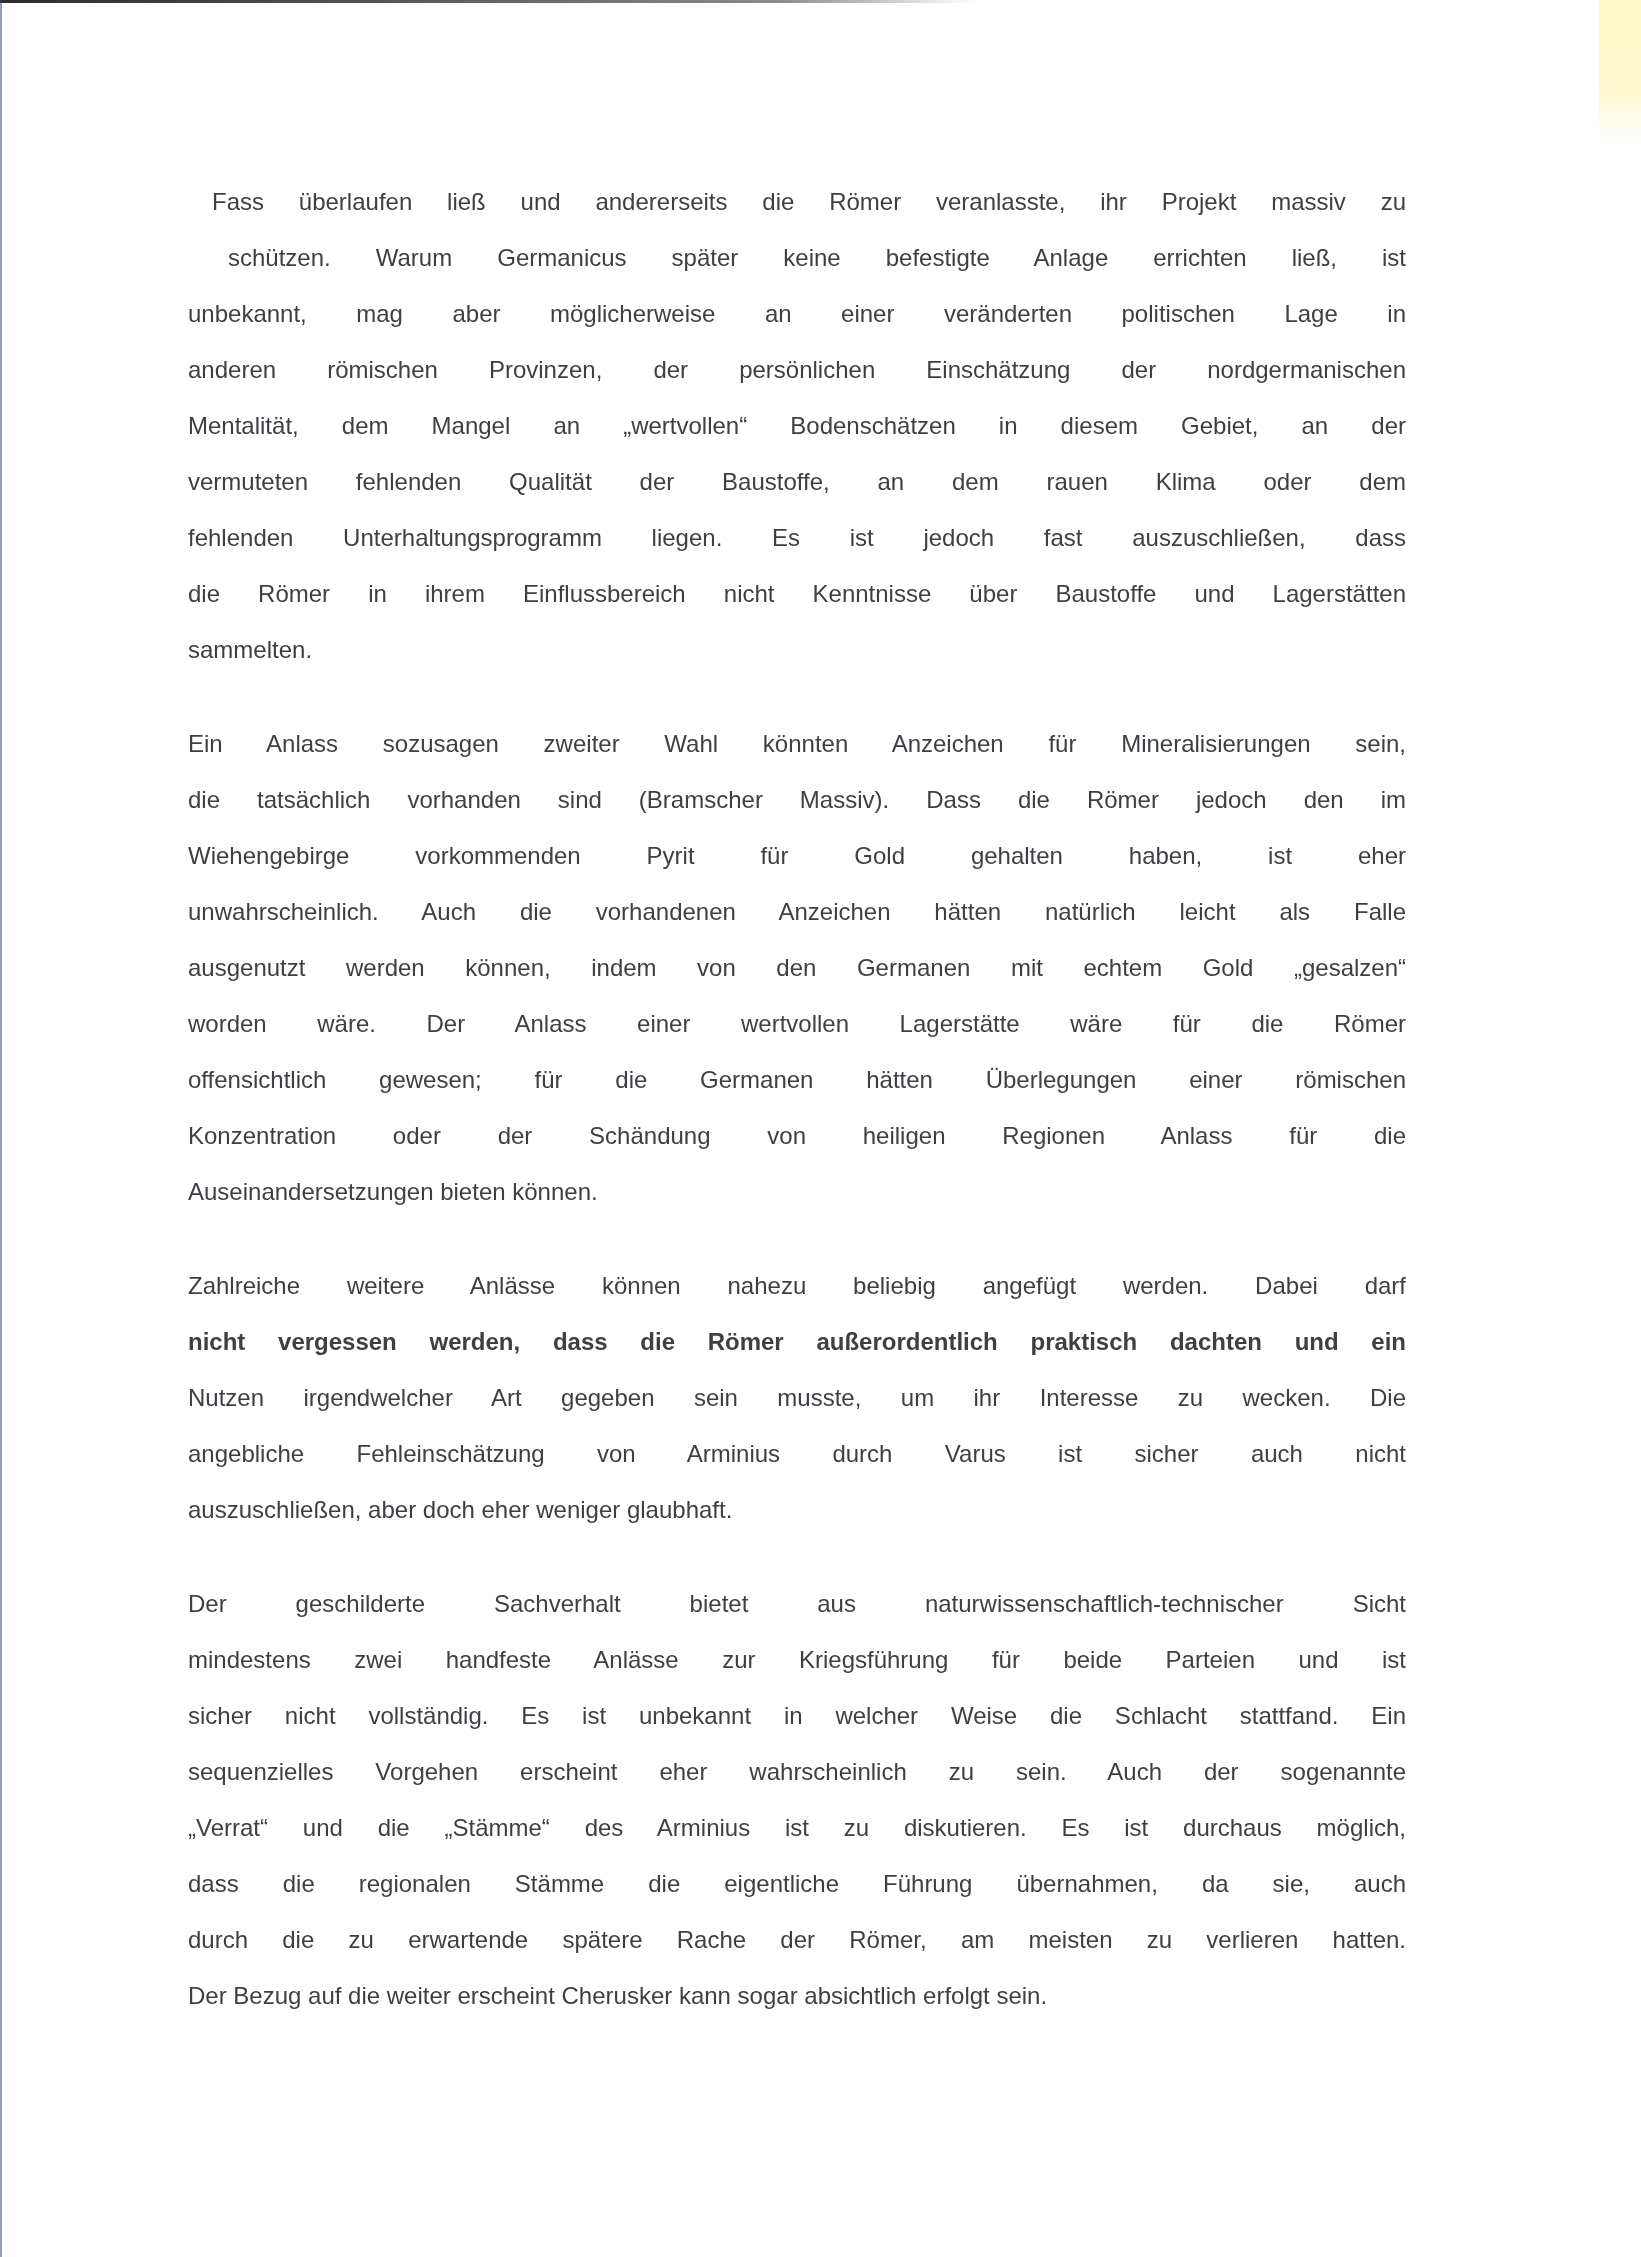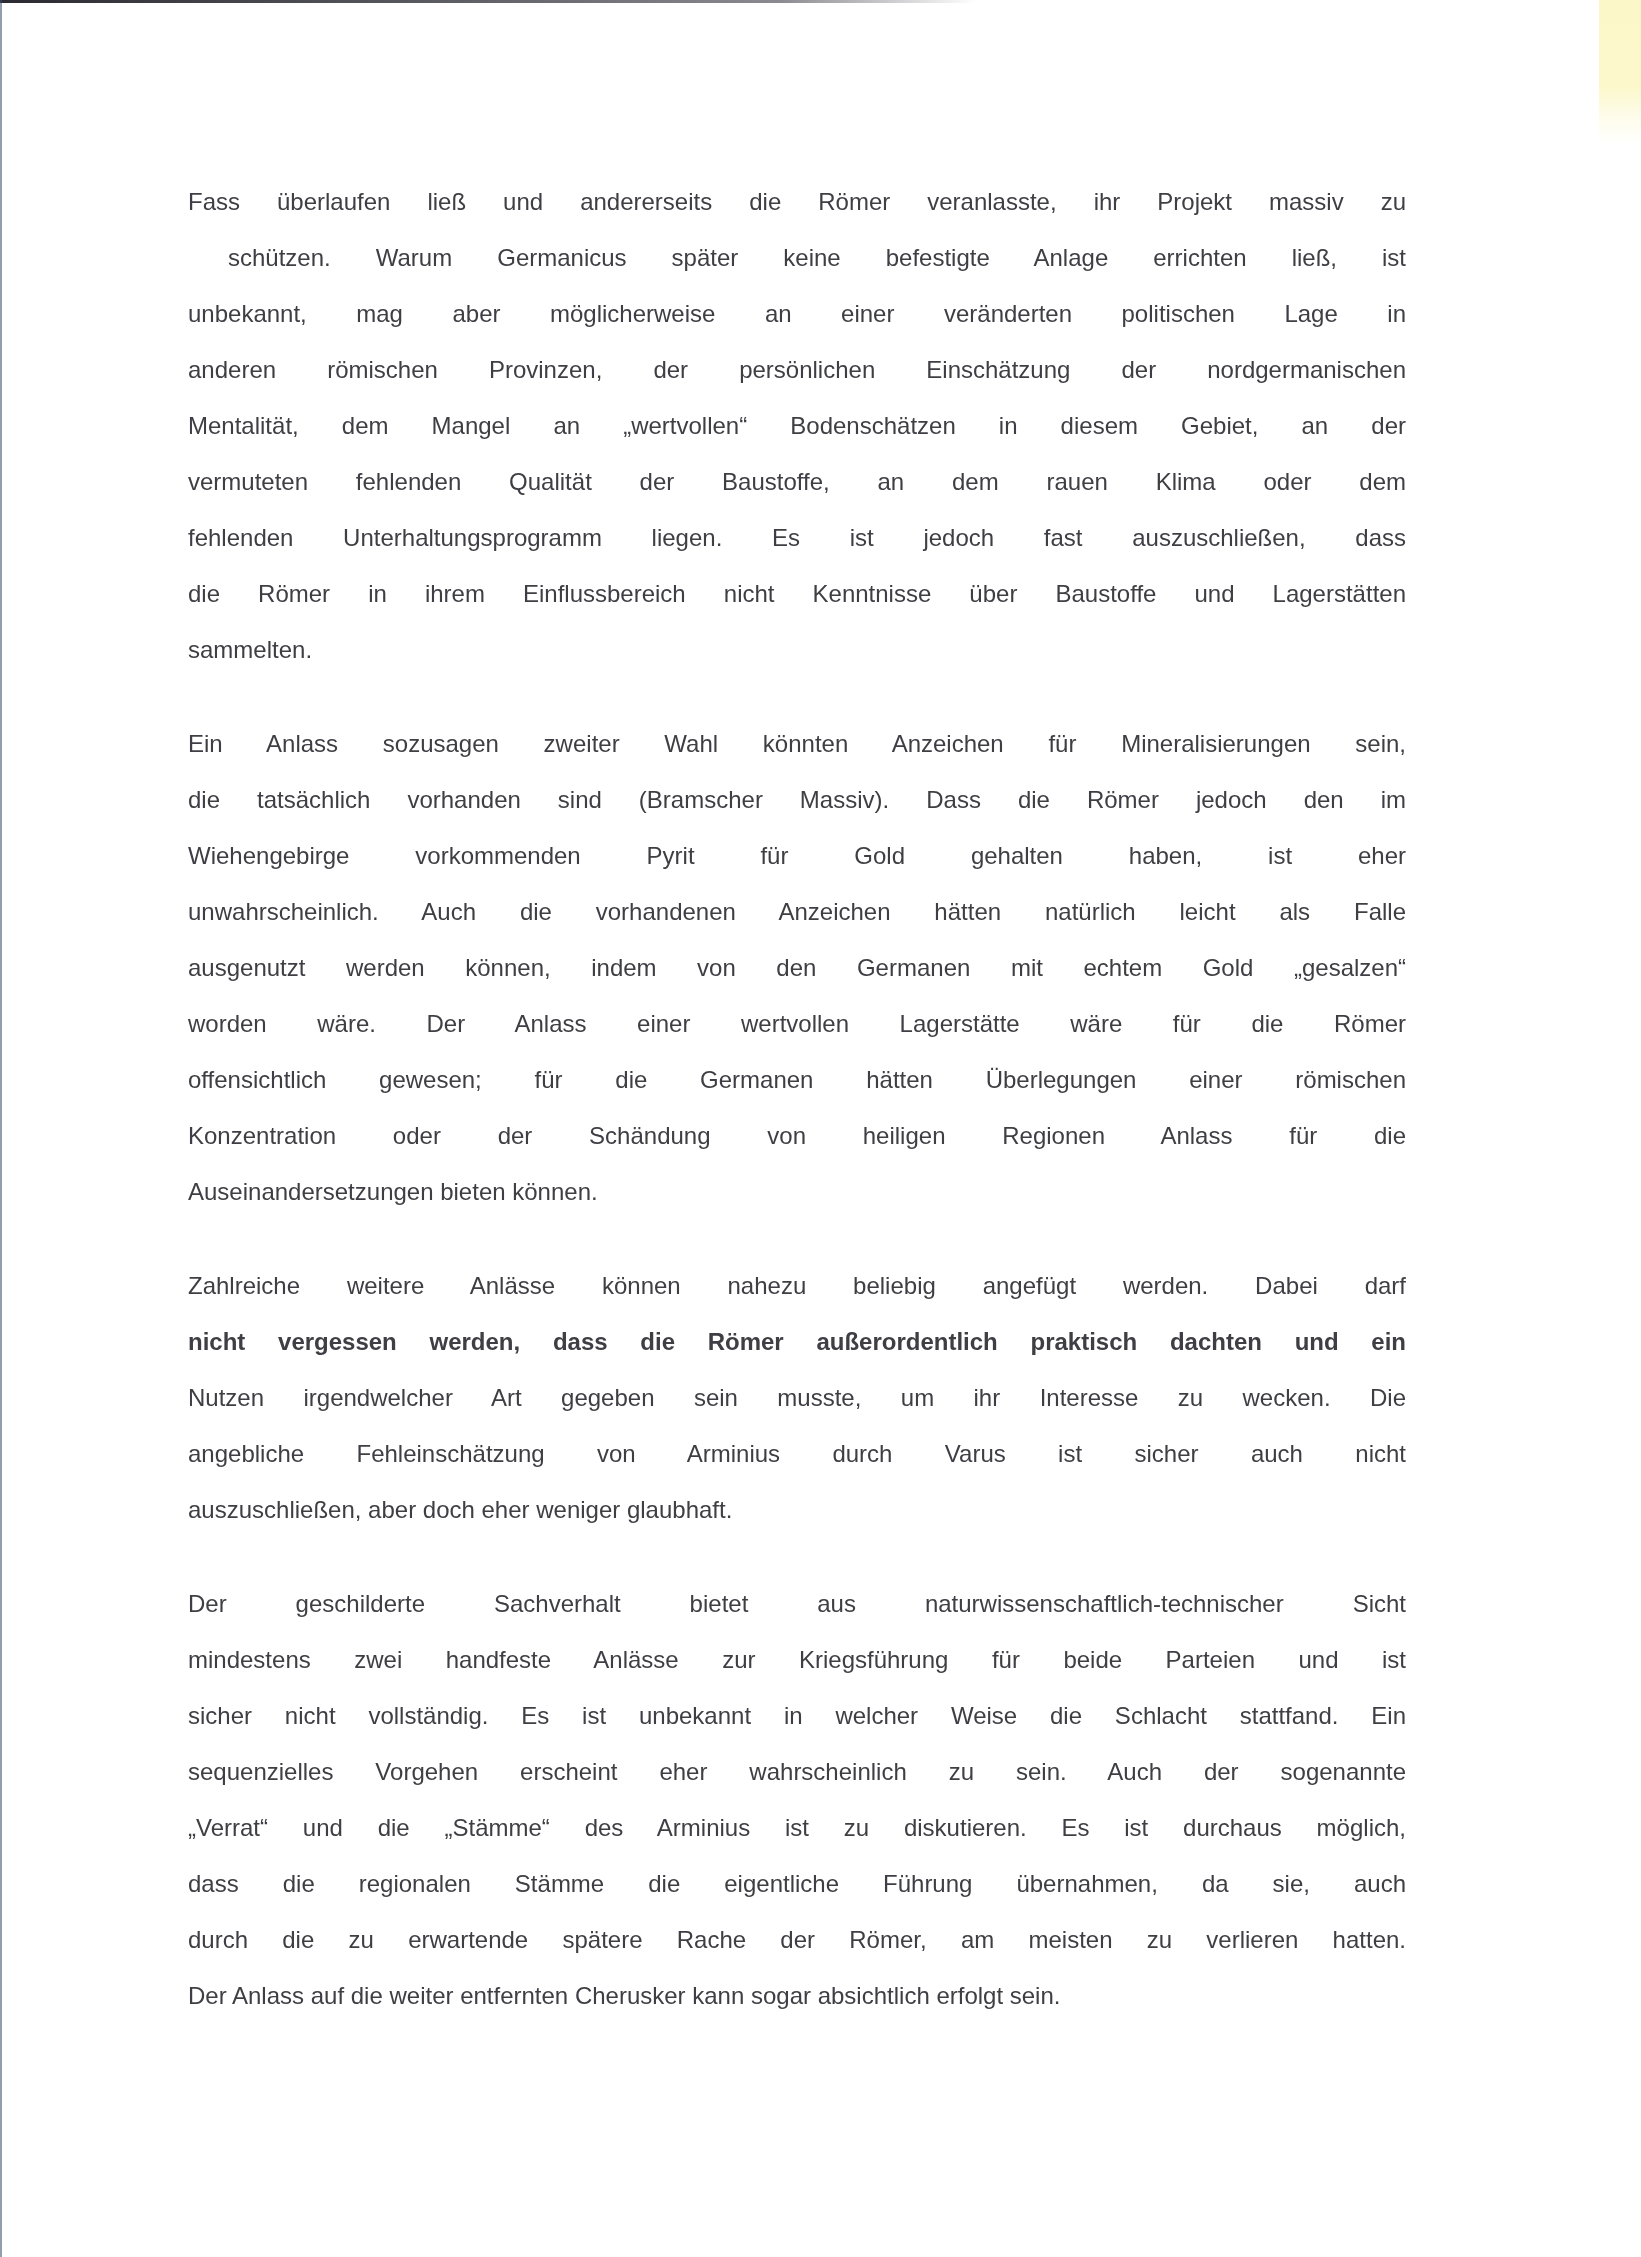--- a/index.html
+++ b/index.html
@@ -66,21 +66,21 @@
 </head>
 <body>
 
 <div class="scan-top-edge"></div>
 <div class="scan-left-edge"></div>
 <div class="highlight-strip"></div>
 
 <div class="page-text">
 
   <div class="paragraph">
-    <span class="line" style="white-space: nowrap;">Fass überlaufen ließ und andererseits die Römer veranlasste, ihr Projekt massiv zu</span>
+    <span class="line" style="white-space: nowrap; margin-left: 24px;">Fass überlaufen ließ und andererseits die Römer veranlasste, ihr Projekt massiv zu</span>
     <span class="line" style="white-space: nowrap; margin-left: 40px;">schützen. Warum Germanicus später keine befestigte Anlage errichten ließ, ist</span>
     <span class="line" style="white-space: nowrap;">unbekannt, mag aber möglicherweise an einer veränderten politischen Lage in</span>
     <span class="line" style="white-space: nowrap;">anderen römischen Provinzen, der persönlichen Einschätzung der nordgermanischen</span>
     <span class="line" style="white-space: nowrap;">Mentalität, dem Mangel an „wertvollen“ Bodenschätzen in diesem Gebiet, an der</span>
     <span class="line" style="white-space: nowrap;">vermuteten fehlenden Qualität der Baustoffe, an dem rauen Klima oder dem</span>
     <span class="line" style="white-space: nowrap;">fehlenden Unterhaltungsprogramm liegen. Es ist jedoch fast auszuschließen, dass</span>
     <span class="line" style="white-space: nowrap;">die Römer in ihrem Einflussbereich nicht Kenntnisse über Baustoffe und Lagerstätten</span>
     <span class="line last" style="white-space: nowrap;">sammelten.</span>
   </div>
 
@@ -105,17 +105,17 @@
   </div>
 
   <div class="paragraph">
     <span class="line" style="white-space: nowrap;">Der geschilderte Sachverhalt bietet aus naturwissenschaftlich-technischer Sicht</span>
     <span class="line" style="white-space: nowrap;">mindestens zwei handfeste Anlässe zur Kriegsführung für beide Parteien und ist</span>
     <span class="line" style="white-space: nowrap;">sicher nicht vollständig. Es ist unbekannt in welcher Weise die Schlacht stattfand. Ein</span>
     <span class="line" style="white-space: nowrap;">sequenzielles Vorgehen erscheint eher wahrscheinlich zu sein. Auch der sogenannte</span>
     <span class="line" style="white-space: nowrap;">„Verrat“ und die „Stämme“ des Arminius ist zu diskutieren. Es ist durchaus möglich,</span>
     <span class="line" style="white-space: nowrap;">dass die regionalen Stämme die eigentliche Führung übernahmen, da sie, auch</span>
     <span class="line" style="white-space: nowrap;">durch die zu erwartende spätere Rache der Römer, am meisten zu verlieren hatten.</span>
-    <span class="line last" style="white-space: nowrap;">Der Anlass auf die weiter entfernten Cherusker kann sogar absichtlich erfolgt sein.</span>
+    <span class="line last" style="white-space: nowrap;">Der Bezug auf die weiter erscheint Cherusker kann sogar absichtlich erfolgt sein.</span>
   </div>
 
 </div>
 
 
 </body></html>

